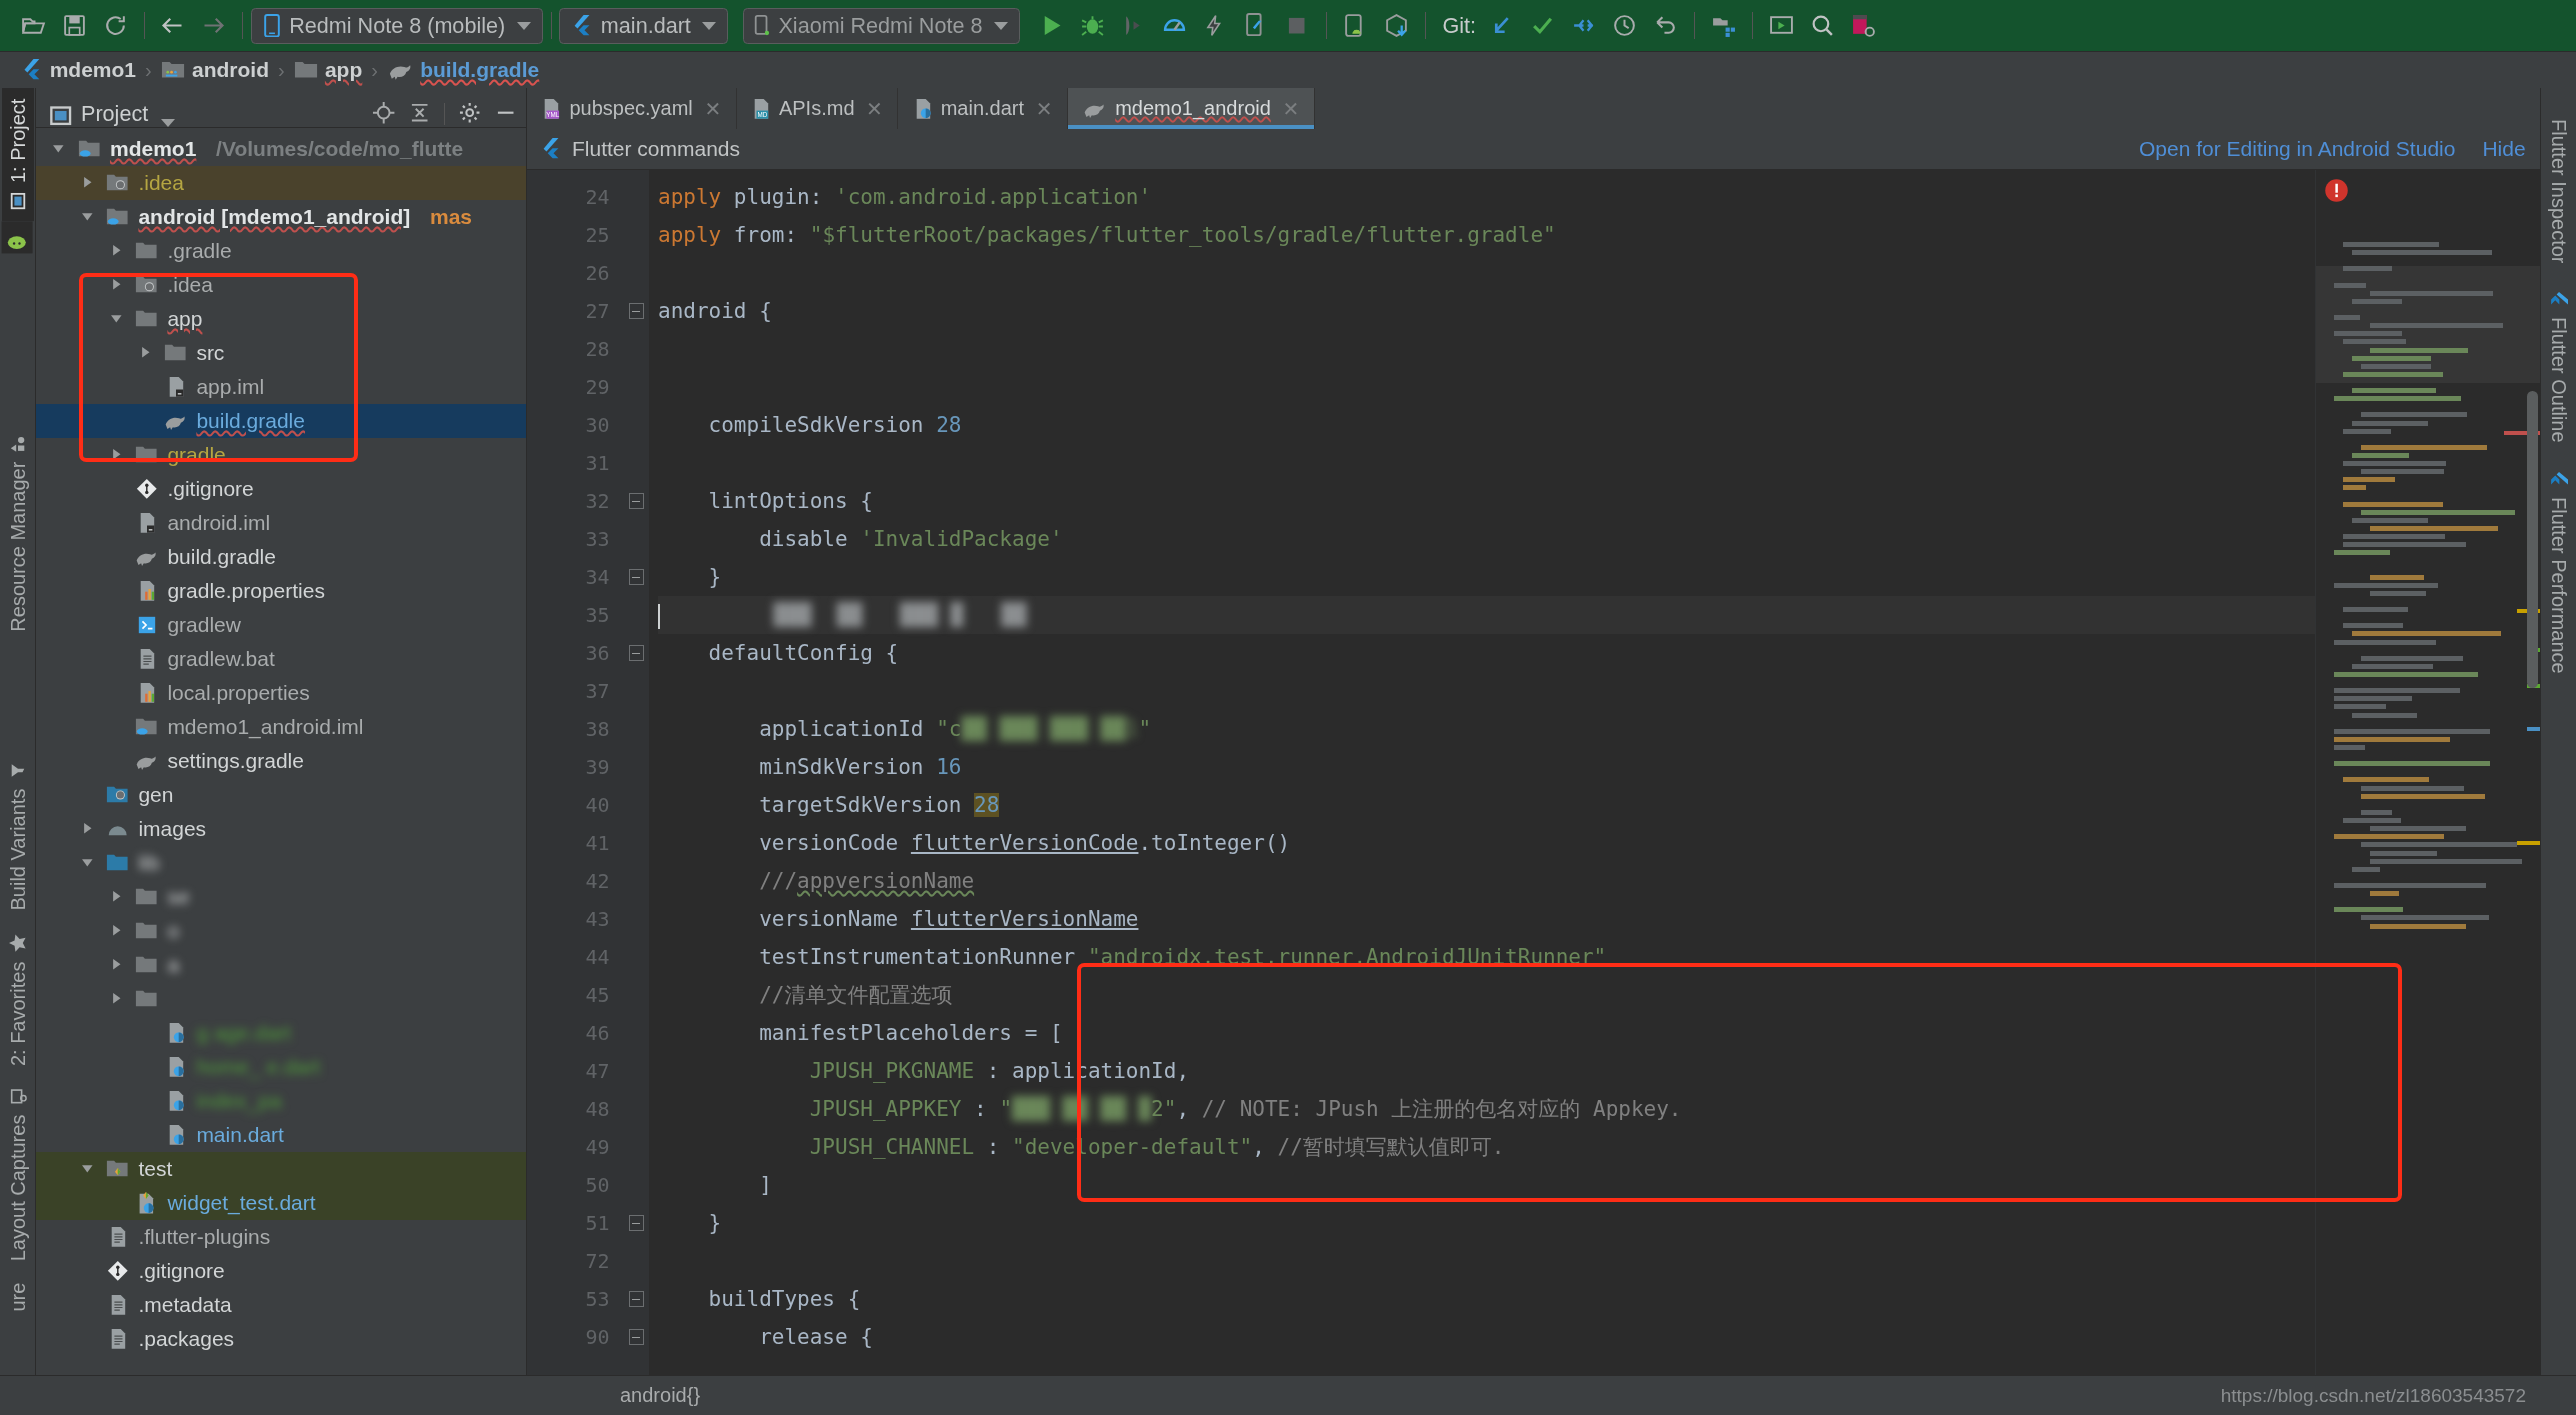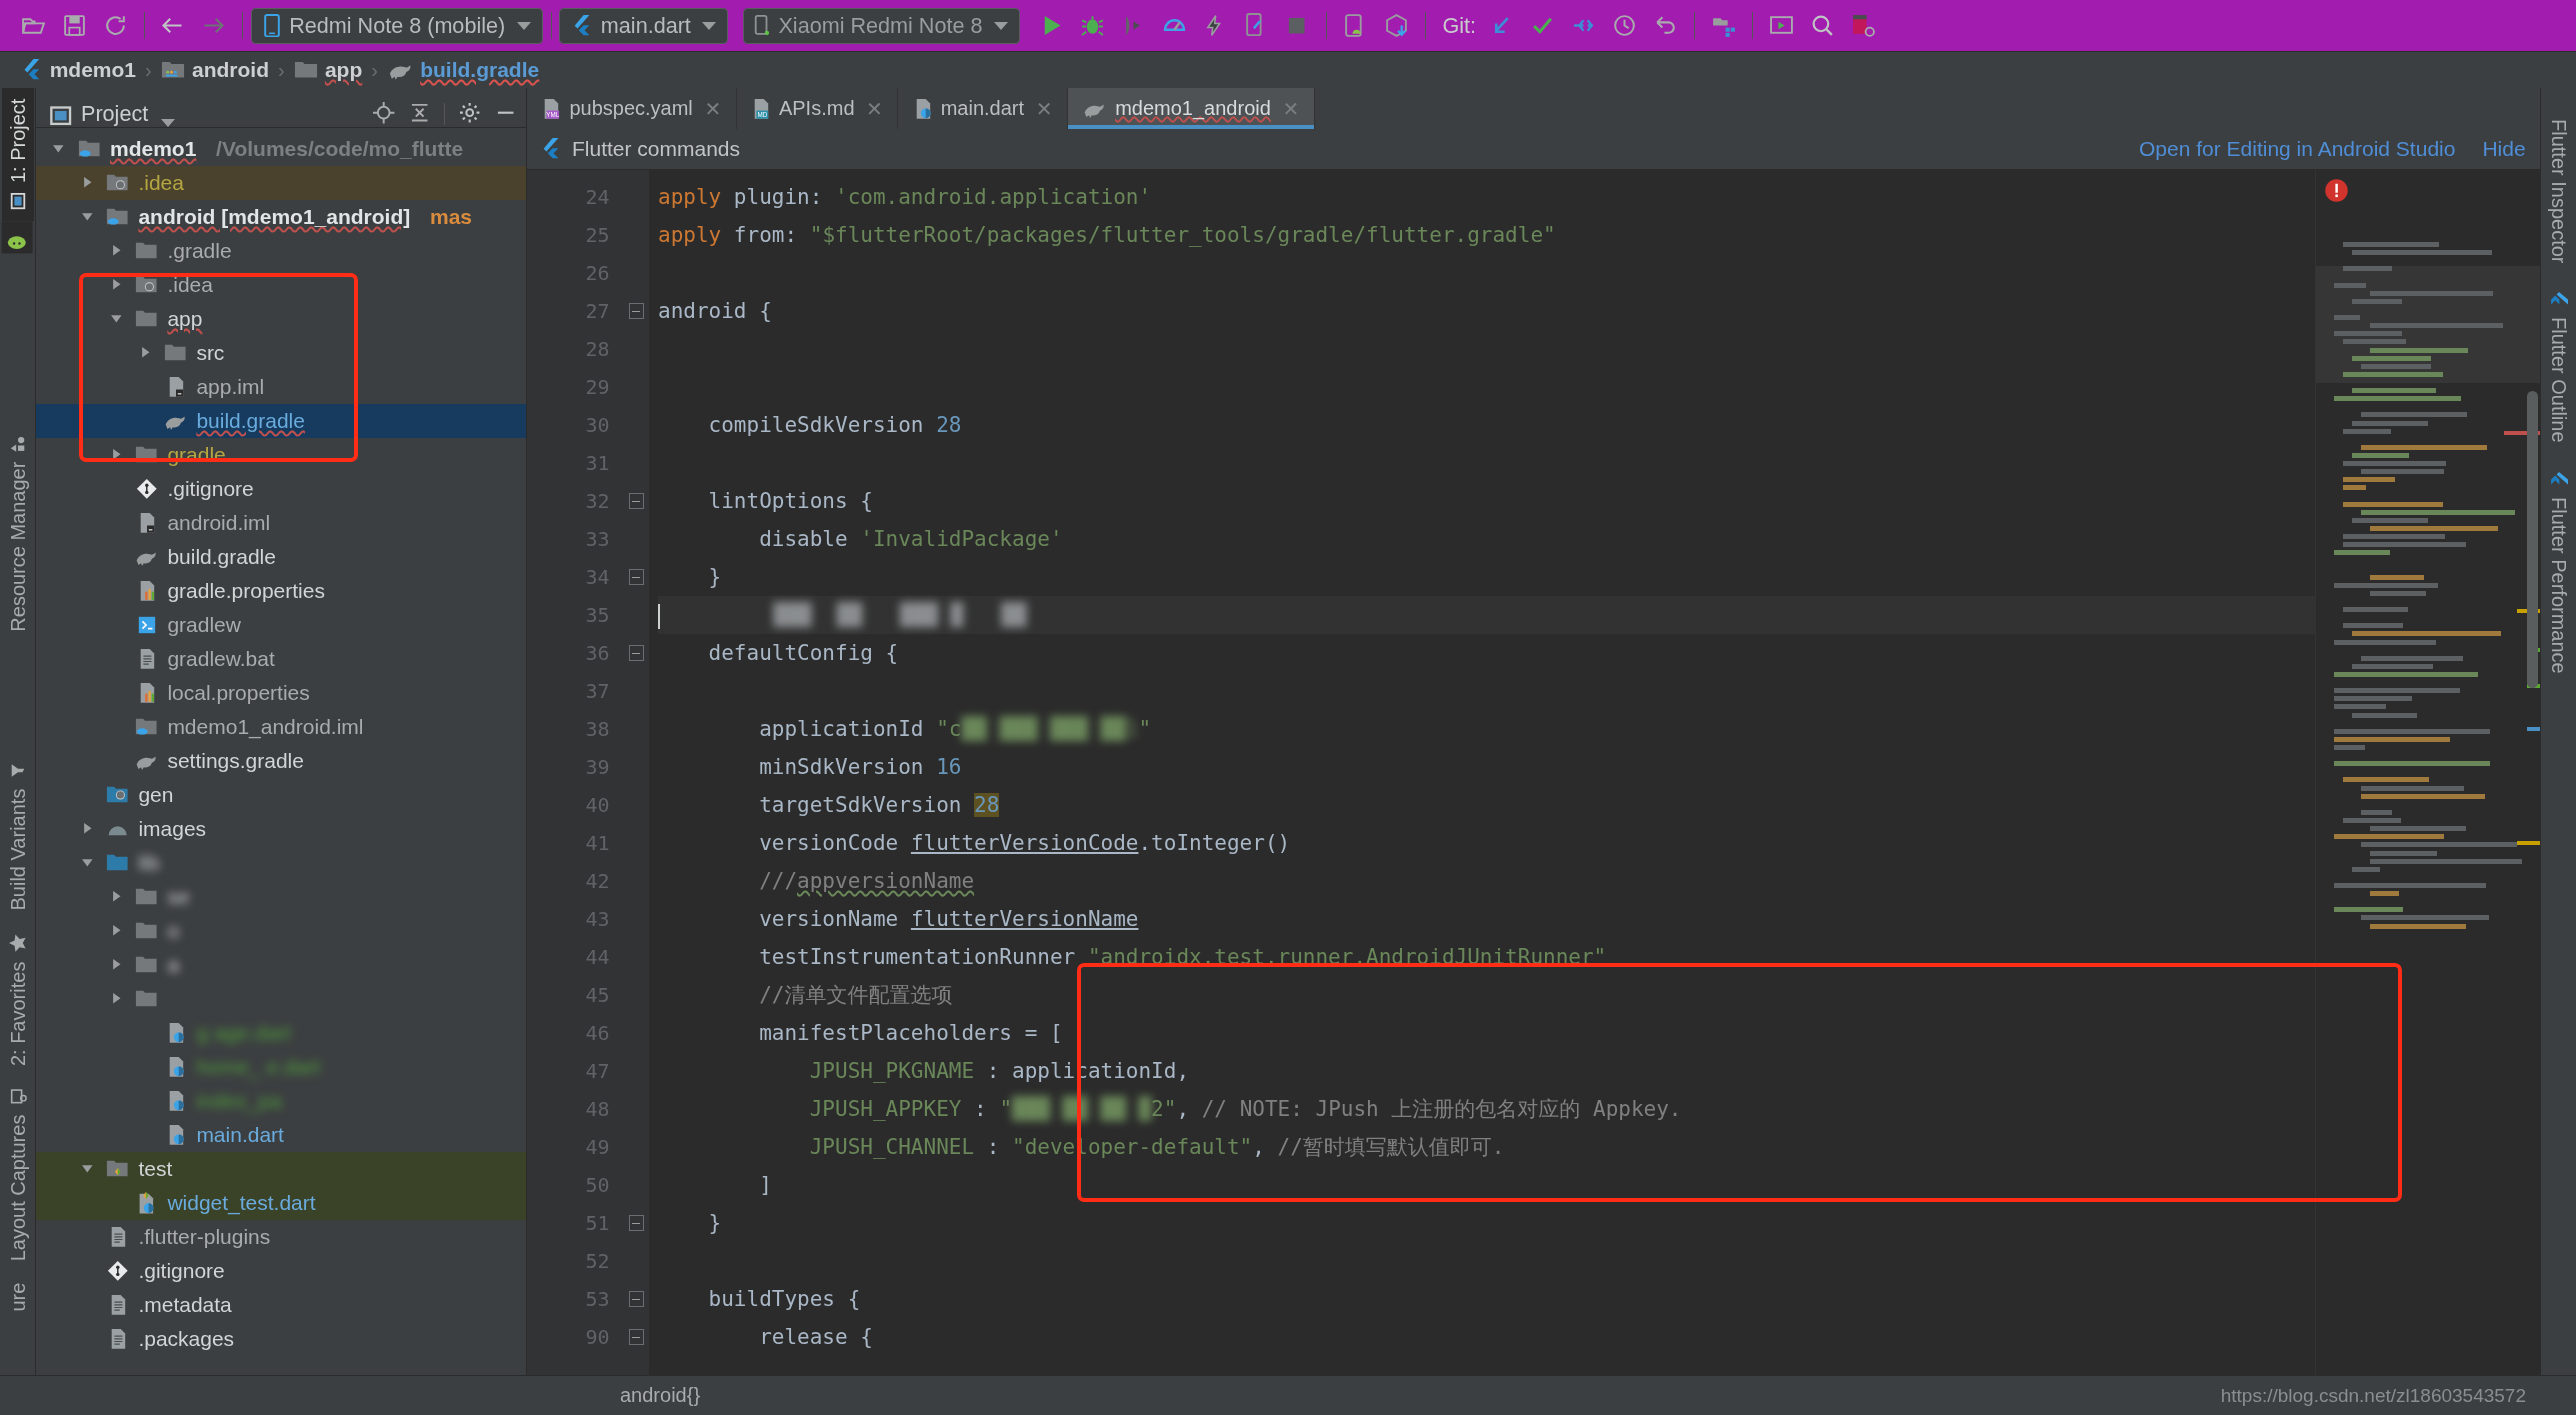--- a/index.html
+++ b/index.html
@@ -7,21 +7,21 @@
     width: 2576px; height: 1415px;
     background: #3c3f41;
     font-family: "Liberation Sans", sans-serif;
     overflow: hidden;
     color: #bbbbbb;
   }
   .app { position: relative; width: 2576px; height: 1415px; display: flex; flex-direction: column; }
 
   
   .toolbar {
-    height: 52px; background: #a21caf;
+    height: 52px; background: #14532d;
     display: flex; align-items: center; gap: 0px;
     padding: 0 12.6px; flex: 0 0 52px;
     border-bottom: 0.9px solid #2b2b2b;
   }
   .tb-icon {
     width: 41px; height: 41px; display: flex; align-items: center; justify-content: center;
     cursor: pointer; flex: 0 0 auto;
   }
   .tb-icon svg { display: block; }
   .tb-sep { width: 0.9px; height: 27px; background: #555; margin: 0 8px; flex: 0 0 0.9px; }
@@ -998,21 +998,21 @@
             <div class="gline">42</div>
             <div class="gline">43</div>
             <div class="gline">44</div>
             <div class="gline">45</div>
             <div class="gline">46</div>
             <div class="gline">47</div>
             <div class="gline">48</div>
             <div class="gline">49</div>
             <div class="gline">50</div>
             <div class="gline">51</div>
-            <div class="gline">52</div>
+            <div class="gline">72</div>
             <div class="gline">53</div>
             <div class="gline">90</div>
           </div>
         <div class="foldcol" id="foldcol">
             <div class="foldmark"></div>
             <div class="foldmark"></div>
             <div class="foldmark"></div>
             <div class="foldmark">
               <span class="foldbox"></span>
             </div>

